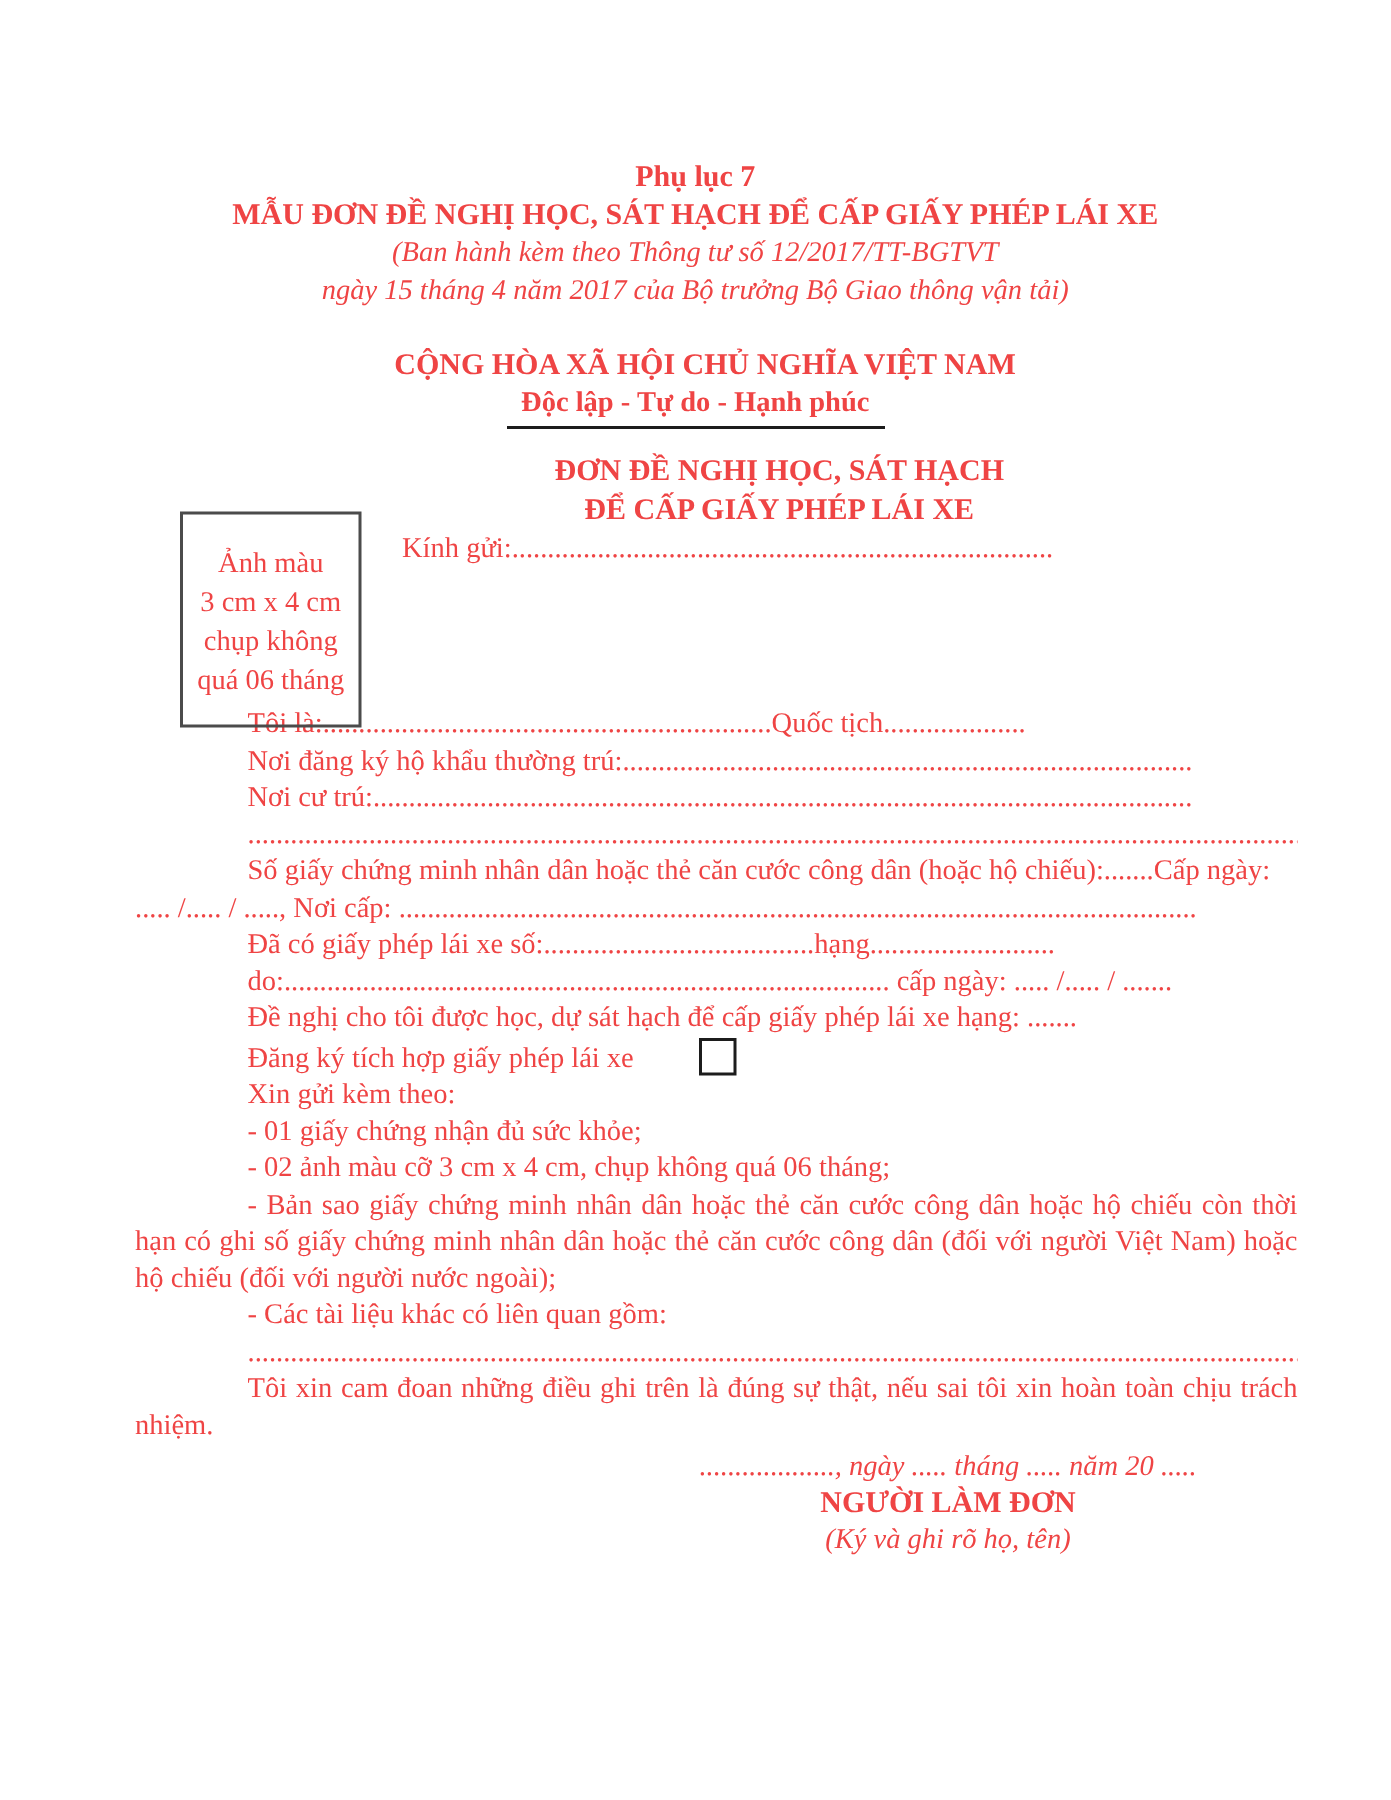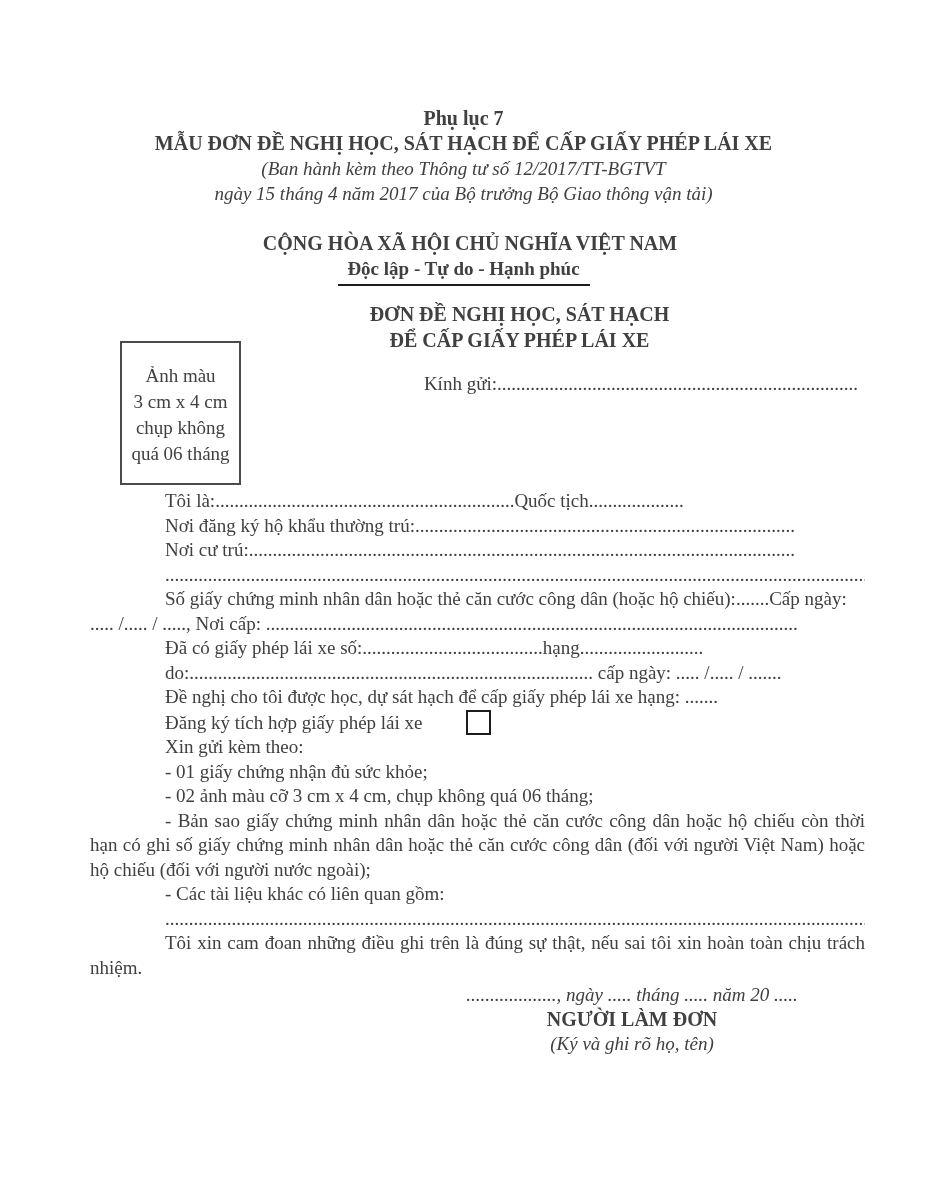--- a/index.html
+++ b/index.html
@@ -2,21 +2,21 @@
 <html><head>
 <meta charset="utf-8">
 <style>
   * { margin: 0; padding: 0; box-sizing: border-box; }
   html, body { background: #ffffff; }
   .page {
     position: relative;
     width: 927px;
     height: 1192px;
     background: #ffffff;
-    color: #404040;
+    color: #ef4444;
     font-family: "Liberation Serif", "DejaVu Serif", serif;
     font-size: 19px;
     overflow: hidden;
   }
 
   .header { padding-top: 106px; text-align: center; }
   .appendix { font-weight: bold; font-size: 20px; line-height: 25px; }
   .form-title { font-weight: bold; font-size: 20px; line-height: 25px; }
   .issuance { font-style: italic; font-size: 19px; line-height: 25px; }
 
@@ -33,27 +33,25 @@
     left: 120px; top: 341px;
     width: 121px; height: 144px;
     border: 2px solid #4b4b4b;
     text-align: center;
     padding-top: 20px;
     font-size: 19px;
     line-height: 26px;
   }
 
   .recipient {
-    margin-top: 18px;
     margin-left: 268px;
     width: 590px;
     line-height: 25px;
     white-space: nowrap;
     overflow: hidden;
-    text-align: right;
   }
 
   .body-block {
     margin: 93px 36px 0 90px;
     width: 775px;
     line-height: 24.5px;
   }
   .line { white-space: nowrap; overflow: hidden; }
   .line.ovis { overflow: visible; }
   .ind { padding-left: 75px; }

